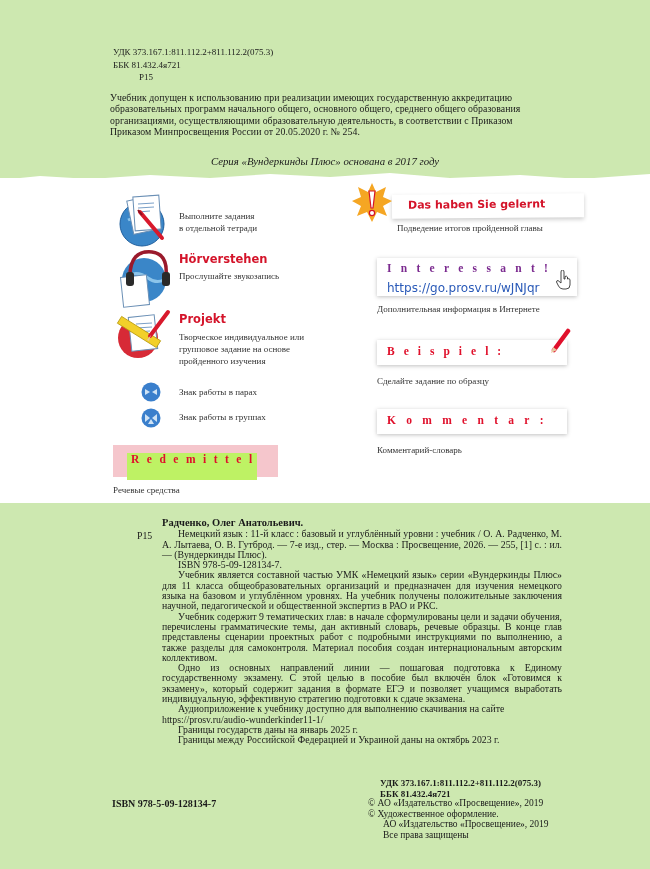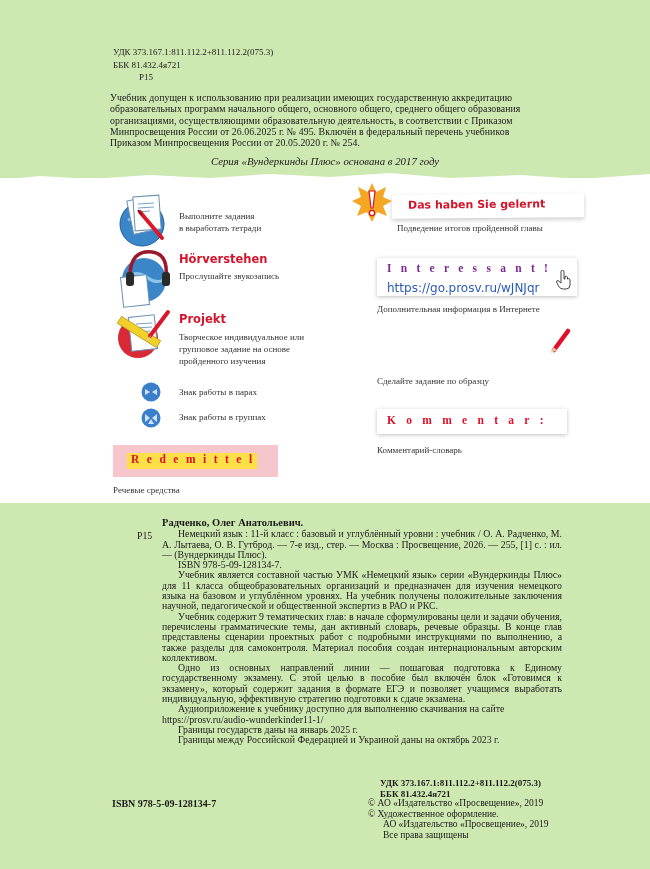--- a/index.html
+++ b/index.html
@@ -47,21 +47,20 @@
   <div class="top">
     <div class="codes">
       <div>УДК  373.167.1:811.112.2+811.112.2(075.3)</div>
       <div>ББК  81.432.4я721</div>
       <div class="p15">Р15</div>
     </div>
     <div class="approval">
       <div>Учебник допущен к использованию при реализации имеющих государственную аккредитацию</div>
       <div>образовательных программ начального общего, основного общего, среднего общего образования</div>
       <div>организациями, осуществляющими образовательную деятельность, в соответствии с Приказом</div>
-      <div>Минпросвещения России от 26.06.2025 г. № 495. Включён в федеральный перечень учебников</div>
       <div>Приказом Минпросвещения России от 20.05.2020 г. № 254.</div>
     </div>
     <div class="series">Серия «Вундеркинды Плюс» основана в 2017 году</div>
   </div>
 
   <div class="middle">
     <svg class="edge" style="top:-8px" height="14" viewBox="0 0 650 14" preserveAspectRatio="none">
       <path d="M0,10 L40,6 L90,9 L150,5 L210,8 L270,4 L330,7 L390,3 L450,8 L520,5 L580,9 L650,4 L650,14 L0,14 Z" fill="#ffffff"></path>
     </svg>
     <svg class="edge" style="bottom:-10px" height="24" viewBox="0 0 650 24" preserveAspectRatio="none">
@@ -77,21 +76,21 @@
         <rect x="18" y="6" width="26" height="34" fill="#fff" stroke="#6a8fb5" stroke-width="1" transform="rotate(-4 31 23)"></rect>
         <line x1="22" y1="14" x2="38" y2="13" stroke="#7aa0c8" stroke-width="1"></line>
         <line x1="22" y1="18" x2="38" y2="17" stroke="#7aa0c8" stroke-width="1"></line>
         <line x1="22" y1="22" x2="34" y2="21" stroke="#7aa0c8" stroke-width="1"></line>
         <line x1="24" y1="22" x2="46" y2="48" stroke="#d8192c" stroke-width="4" stroke-linecap="round"></line>
         <line x1="22" y1="20" x2="26" y2="25" stroke="#8a1020" stroke-width="2"></line>
       </svg>
     </div>
     <div class="desc" style="left:179px; top:32px;">
       <div>Выполните задания</div>
-      <div>в выработать тетради</div>
+      <div>в отдельной тетради</div>
     </div>
 
     <div class="icon-wrap" style="left:116px; top:68px;">
       <svg width="58" height="62" viewBox="0 0 58 62">
         <circle cx="28" cy="34" r="22" fill="#3a86c8"></circle>
         <path d="M10 30 Q22 24 32 32 Q40 38 48 34" stroke="#8cc4ea" stroke-width="3" fill="none"></path>
         <rect x="6" y="30" width="26" height="30" fill="#fff" stroke="#6a8fb5" stroke-width="1" transform="rotate(-6 19 45)"></rect>
         <path d="M14 30 Q14 4 36 6 Q52 8 50 30" stroke="#9a1a2c" stroke-width="3.5" fill="none"></path>
         <rect x="10" y="26" width="8" height="14" rx="3" fill="#2a2a2a"></rect>
         <rect x="46" y="26" width="8" height="14" rx="3" fill="#2a2a2a"></rect>
@@ -138,21 +137,21 @@
         <path d="M4 6 L9 10 L4 14 Z" fill="#cfe3f5"></path>
         <path d="M16 6 L11 10 L16 14 Z" fill="#cfe3f5"></path>
         <path d="M7 16 L10 11 L13 16 Z" fill="#cfe3f5"></path>
       </svg>
     </div>
     <div class="desc" style="left:179px; top:233px;">
       <div>Знак работы в группах</div>
     </div>
 
     <div style="position:absolute; left:113px; top:267px; width:165px; height:32px; background:#f5c6cc;">
-      <div style="position:absolute; left:14px; top:8px; width:130px; height:16px; background:#fde047;">
+      <div style="position:absolute; left:14px; top:8px; width:130px; height:27px; background:#bef264;">
         <span class="spaced red" style="position:absolute; left:4px; top:0px; font-size:11.5px; letter-spacing:7.5px;">Redemittel</span>
       </div>
     </div>
     <div class="desc" style="left:113px; top:306px;">
       <div>Речевые средства</div>
     </div>
 
     <div style="position:absolute; left:392px; top:16px; width:192px; height:24px; background:#fff; box-shadow:0 2px 4px rgba(0,0,0,0.2); transform:rotate(-0.5deg);">
       <span class="head-red" style="left:16px; top:4px; font-size:11px;">Das haben Sie gelernt</span>
     </div>
@@ -173,20 +172,23 @@
       <span style="position:absolute; left:179px; top:12px;">
         <svg width="16" height="20" viewBox="0 0 16 20">
           <path d="M5 2 Q5 0 6.5 0 Q8 0 8 2 L8 9 L9 9 L9 6.5 Q10.5 5.5 11.5 7 L11.5 9 Q13 8 14 9.5 L14 15 Q14 19 10 19 L7 19 Q4 19 2.5 16 L0.5 12 Q0.5 10.5 2 10.5 L5 13 Z" fill="#fff" stroke="#333" stroke-width="0.9"></path>
         </svg>
       </span>
     </div>
     <div class="desc" style="left:377px; top:125px;">
       <div>Дополнительная информация в Интернете</div>
     </div>
 
+    <div class="label-box" style="left:377px; top:162px; width:190px; height:25px;">
+      <span class="spaced red" style="position:absolute; left:10px; top:5px; font-size:11.5px; letter-spacing:9px;">Beispiel:</span>
+    </div>
     <div class="icon-wrap" style="left:550px; top:150px;">
       <svg width="22" height="26" viewBox="0 0 22 26">
         <line x1="4" y1="22" x2="18" y2="3" stroke="#e0102b" stroke-width="4.5" stroke-linecap="round"></line>
         <polygon points="1,25 3,19 7,22" fill="#e8c8a0"></polygon>
       </svg>
     </div>
     <div class="desc" style="left:377px; top:197px;">
       <div>Сделайте задание по образцу</div>
     </div>
 

